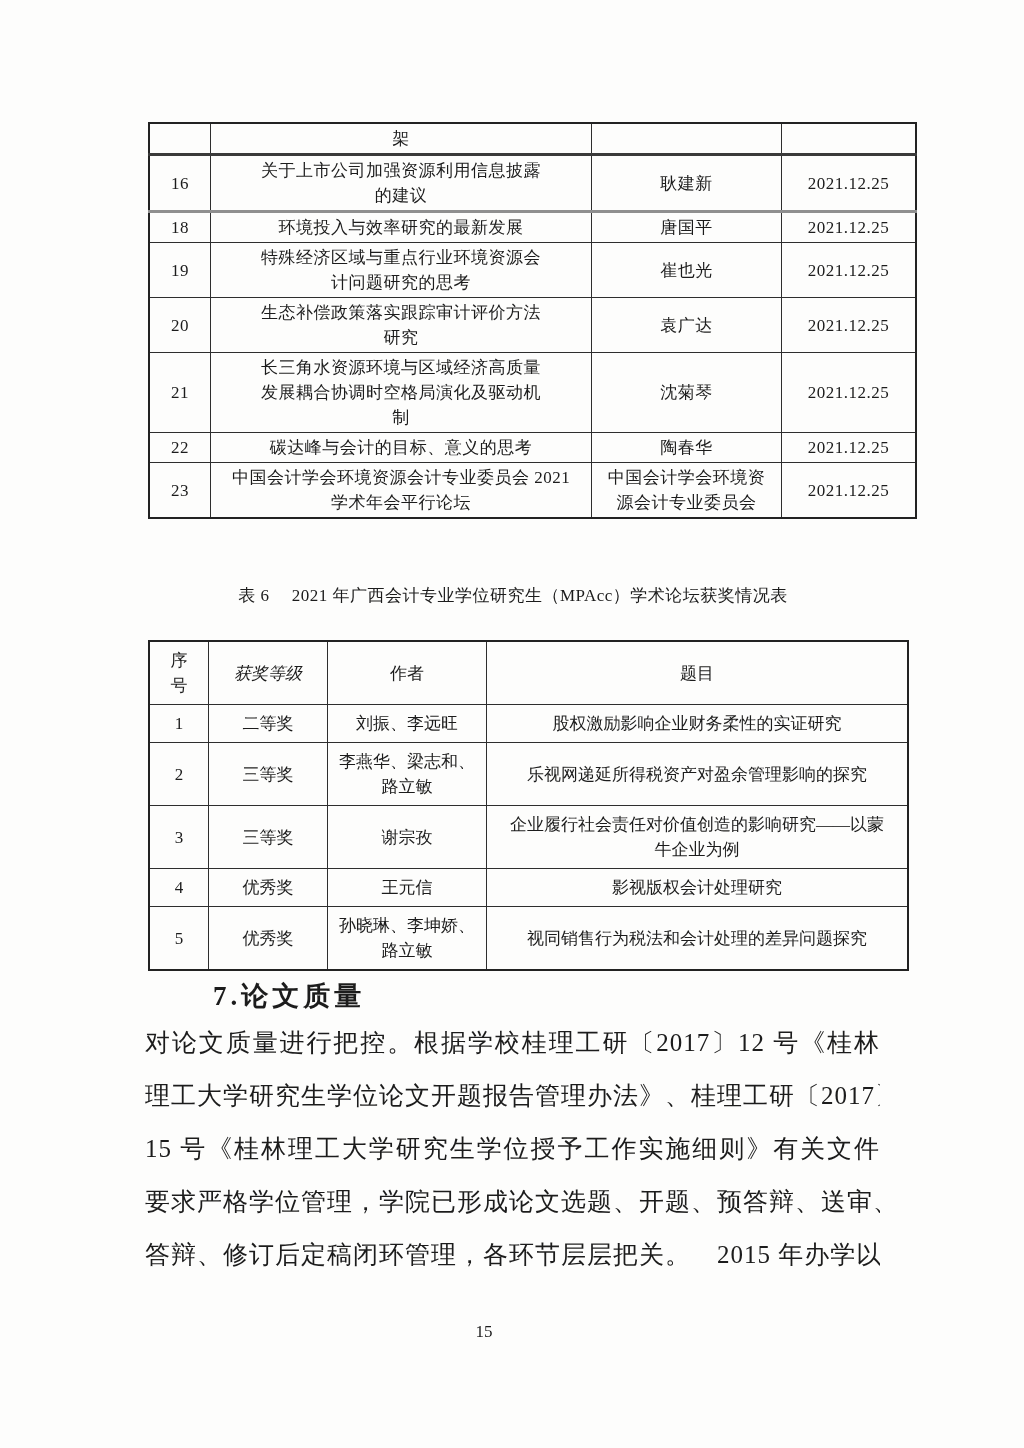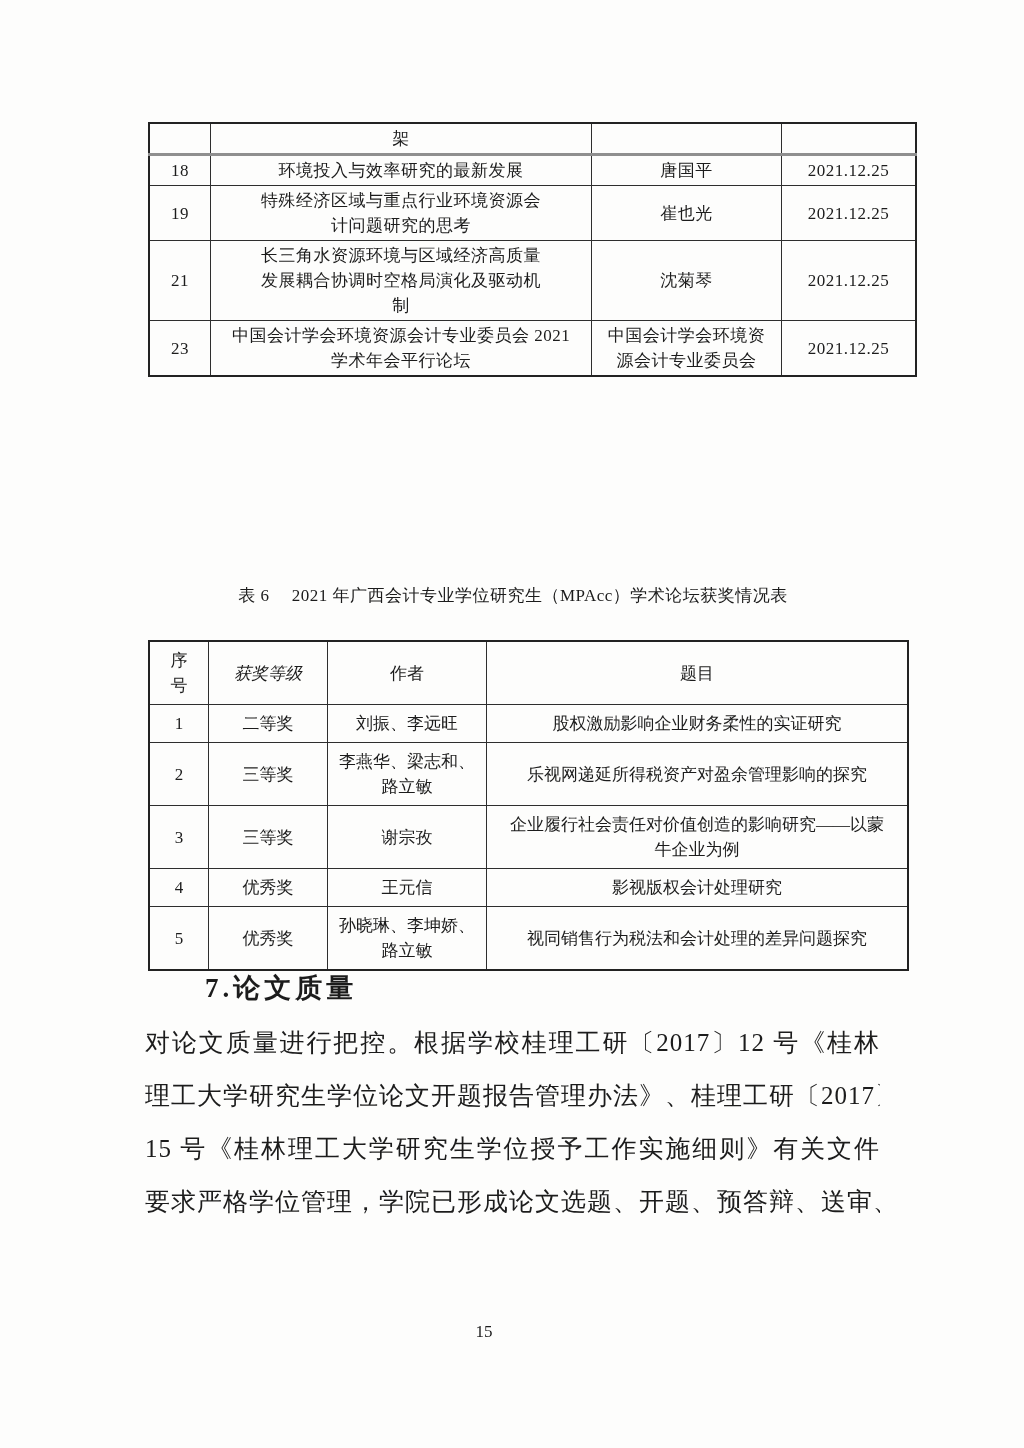--- a/index.html
+++ b/index.html
@@ -47,21 +47,21 @@
     white-space: pre-line;
   }
   .t2 .c-num   { width: 50px; }
   .t2 .c-award { width: 110px; font-style: italic; }
   .t2 .c-auth  { width: 150px; }
   .t2 .c-title { width: 412px; margin-left: 29px; }
 
   
   .heading {
     position: absolute; top: 970px; left: 205px;
-    margin: 0;
+    margin: 8px;
     font-size: 27px; font-weight: bold; letter-spacing: 4px;
   }
 
   
   .para { position: absolute; top: 1016px; left: 145px; width: 735px; }
   .pline {
     height: 53px; line-height: 53px;
     font-size: 25px; letter-spacing: 1px;
     text-align: justify; text-align-last: justify;
     text-justify: inter-character;
@@ -82,42 +82,62 @@
 <div class="page">
 
   <table class="t1">
     <tbody>
       <tr>
         <td class="c-num"></td>
         <td class="c-title">架</td>
         <td class="c-auth"></td>
         <td class="c-date"></td>
       </tr>
+      <tr class="thick-dark">
+        <td>16</td>
+        <td>关于上市公司加强资源利用信息披露
+的建议</td>
+        <td>耿建新</td>
+        <td>2021.12.25</td>
+      </tr>
       <tr class="thick-gray">
         <td>18</td>
         <td>环境投入与效率研究的最新发展</td>
         <td>唐国平</td>
         <td>2021.12.25</td>
       </tr>
       <tr>
         <td>19</td>
         <td>特殊经济区域与重点行业环境资源会
 计问题研究的思考</td>
         <td>崔也光</td>
+        <td>2021.12.25</td>
+      </tr>
+      <tr>
+        <td>20</td>
+        <td>生态补偿政策落实跟踪审计评价方法
+研究</td>
+        <td>袁广达</td>
         <td>2021.12.25</td>
       </tr>
       <tr>
         <td>21</td>
         <td>长三角水资源环境与区域经济高质量
 发展耦合协调时空格局演化及驱动机
 制</td>
         <td>沈菊琴</td>
         <td>2021.12.25</td>
       </tr>
       <tr>
+        <td>22</td>
+        <td>碳达峰与会计的目标、意义的思考</td>
+        <td>陶春华</td>
+        <td>2021.12.25</td>
+      </tr>
+      <tr>
         <td>23</td>
         <td>中国会计学会环境资源会计专业委员会 2021
 学术年会平行论坛</td>
         <td>中国会计学会环境资
 源会计专业委员会</td>
         <td>2021.12.25</td>
       </tr>
     </tbody>
   </table>
 
@@ -170,17 +190,18 @@
     </tbody>
   </table>
 
   <h3 class="heading">7.论文质量</h3>
 
   <div class="para">
     <div class="pline">对论文质量进行把控。根据学校桂理工研〔2017〕12 号《桂林</div>
     <div class="pline">理工大学研究生学位论文开题报告管理办法》、桂理工研〔2017〕</div>
     <div class="pline">15 号《桂林理工大学研究生学位授予工作实施细则》有关文件</div>
     <div class="pline">要求严格学位管理，学院已形成论文选题、开题、预答辩、送审、</div>
+    <div class="pline">答辩、修订后定稿闭环管理，各环节层层把关。　2015 年办学以</div>
   </div>
 
   <div class="pagenum">15</div>
 
 </div>
 
 </body></html>

